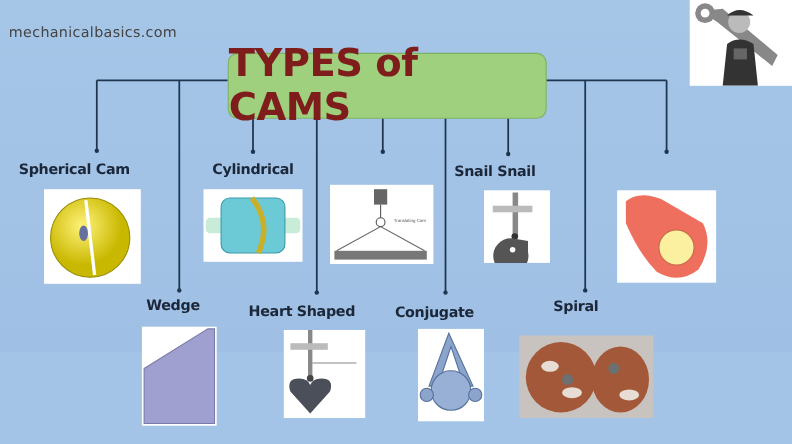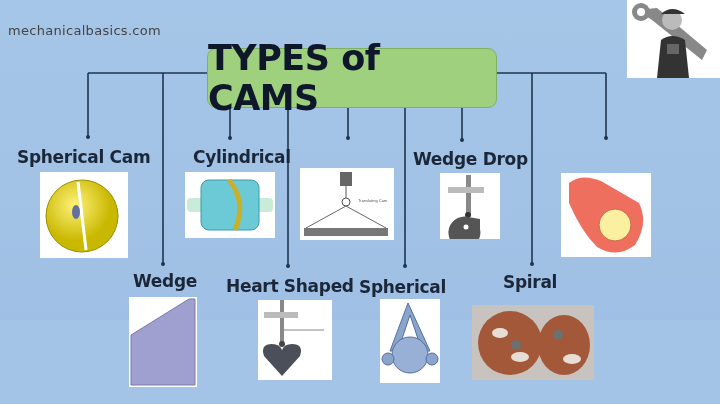--- a/index.html
+++ b/index.html
@@ -1,22 +1,22 @@
 <!DOCTYPE html>
 <html><head>
 <meta charset="utf-8">
 <style>
   html,body{margin:0;padding:0;}
   body{width:720px;height:404px;overflow:hidden;background:#a3c4e6;font-family:"Liberation Sans",sans-serif;position:relative;}
   .canvas{position:absolute;left:0;top:0;width:720px;height:320px;background:linear-gradient(#a6c6e8,#9fc0e4);}
   .site{position:absolute;left:8px;top:23px;font-size:13px;color:#444;letter-spacing:0.3px;font-family:"DejaVu Sans",sans-serif;}
   .title-box{position:absolute;left:207px;top:48px;width:288px;height:58px;background:#9ed07e;border:1px solid #7eb263;border-radius:9px;display:flex;align-items:center;justify-content:center;}
-  .title-box span{font-size:35px;font-weight:bold;color:#0f172a;font-family:"DejaVu Sans",sans-serif;letter-spacing:-0.5px;}
+  .title-box span{font-size:35px;font-weight:bold;color:#7f1d1d;font-family:"DejaVu Sans",sans-serif;letter-spacing:-0.5px;}
   .mascot{position:absolute;left:627px;top:0;width:93px;height:78px;background:#fff;}
-  .lbl{position:absolute;font-weight:bold;color:#1b2738;font-size:17px;white-space:nowrap;font-family:"DejaVu Sans",sans-serif;letter-spacing:-0.3px;}
+  .lbl{position:absolute;font-weight:bold;color:#1b2738;font-size:13px;white-space:nowrap;font-family:"DejaVu Sans",sans-serif;letter-spacing:-0.3px;}
   .pic{position:absolute;background:#fff;}
   svg.lines{position:absolute;left:0;top:0;}
 </style>
 </head>
 <body>
 
 <div class="canvas">
 
   <svg class="lines" width="720" height="404">
     <g stroke="#1e3550" stroke-width="1.6" fill="none">
@@ -91,21 +91,21 @@
     <svg width="94" height="72">
         <rect x="40" y="4" width="12" height="14" fill="#666"></rect>
       <line x1="46" y1="18" x2="46" y2="30" stroke="#555"></line>
         <circle cx="46" cy="34" r="4" fill="none" stroke="#555"></circle>
       <path d="M6 60 L46 38 L86 60" stroke="#666" fill="none"></path>
         <text x="58" y="34" font-size="4" fill="#555">Translating Cam</text>
       <rect x="4" y="60" width="84" height="8" fill="#777"></rect>
       </svg>
   </div>
 
-  <div class="lbl" style="left:413px;top:149px;">Wedge Drop</div>
+  <div class="lbl" style="left:413px;top:149px;">Snail Snail</div>
   <div class="pic" style="left:440px;top:173px;width:60px;height:66px;">
     <svg width="60" height="66">
         <rect x="26" y="2" width="5" height="40" fill="#888"></rect>
       <rect x="8" y="14" width="36" height="6" fill="#bbb"></rect>
         <circle cx="28" cy="42" r="3" fill="#333"></circle>
       <path d="M28 44 A16 16 0 1 0 40 56 L40 46 Z" fill="#555"></path>
         <circle cx="26" cy="54" r="2.5" fill="#fff"></circle>
       </svg>
   </div>
 
@@ -127,21 +127,21 @@
   <div class="pic" style="left:258px;top:300px;width:74px;height:80px;">
     <svg width="74" height="80">
         <rect x="22" y="0" width="4" height="44" fill="#888"></rect>
       <rect x="6" y="12" width="34" height="6" fill="#bbb"></rect>
         <line x1="26" y1="30" x2="66" y2="30" stroke="#888"></line>
       <circle cx="24" cy="44" r="3" fill="#444"></circle>
       <path d="M24 76 L6 56 Q2 44 14 44 Q22 44 24 50 Q26 44 34 44 Q46 44 42 56 Z" fill="#4a4f5a"></path>
       </svg>
   </div>
 
-  <div class="lbl" style="left:359px;top:277px;">Spherical</div>
+  <div class="lbl" style="left:359px;top:277px;">Conjugate</div>
   <div class="pic" style="left:380px;top:299px;width:60px;height:84px;">
     <svg width="60" height="84">
         <path d="M28 4 L10 52 L18 52 L30 16 L42 52 L50 52 Z" fill="#8aa4cc" stroke="#55709a"></path>
       <circle cx="30" cy="56" r="18" fill="#98b0d6" stroke="#55709a"></circle>
       <circle cx="8" cy="60" r="6" fill="#8aa4cc" stroke="#55709a"></circle>
         <circle cx="52" cy="60" r="6" fill="#8aa4cc" stroke="#55709a"></circle>
       </svg>
   </div>
 
   <div class="lbl" style="left:503px;top:272px;">Spiral</div>

